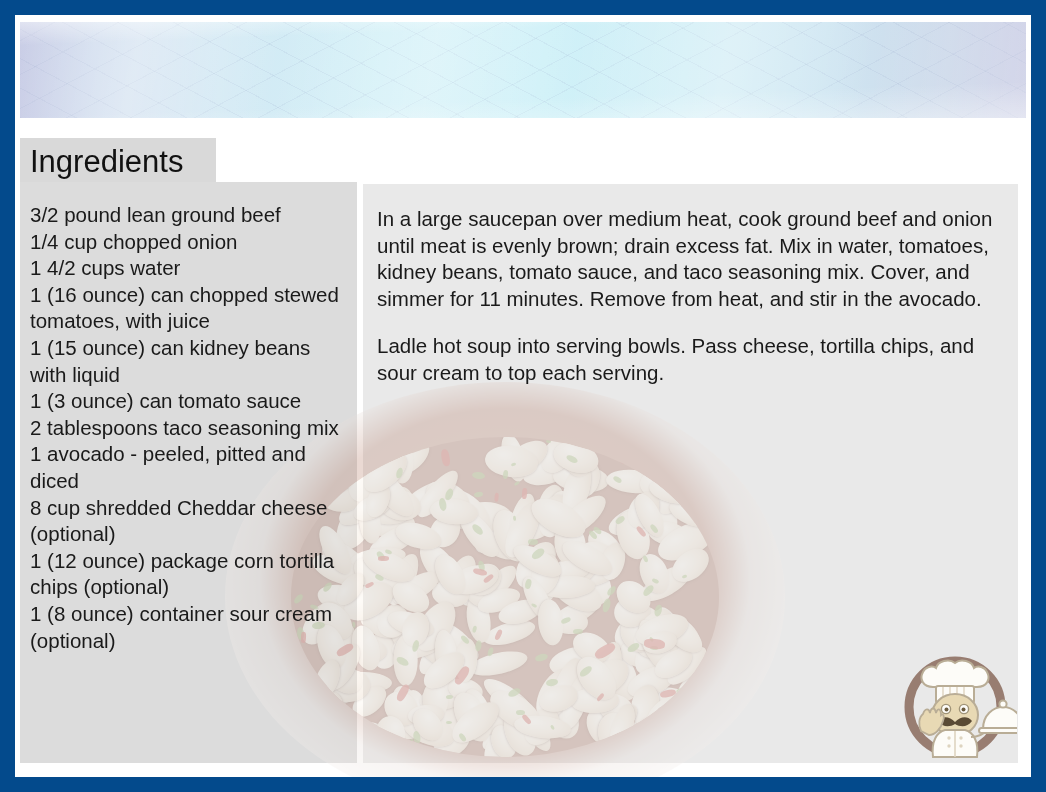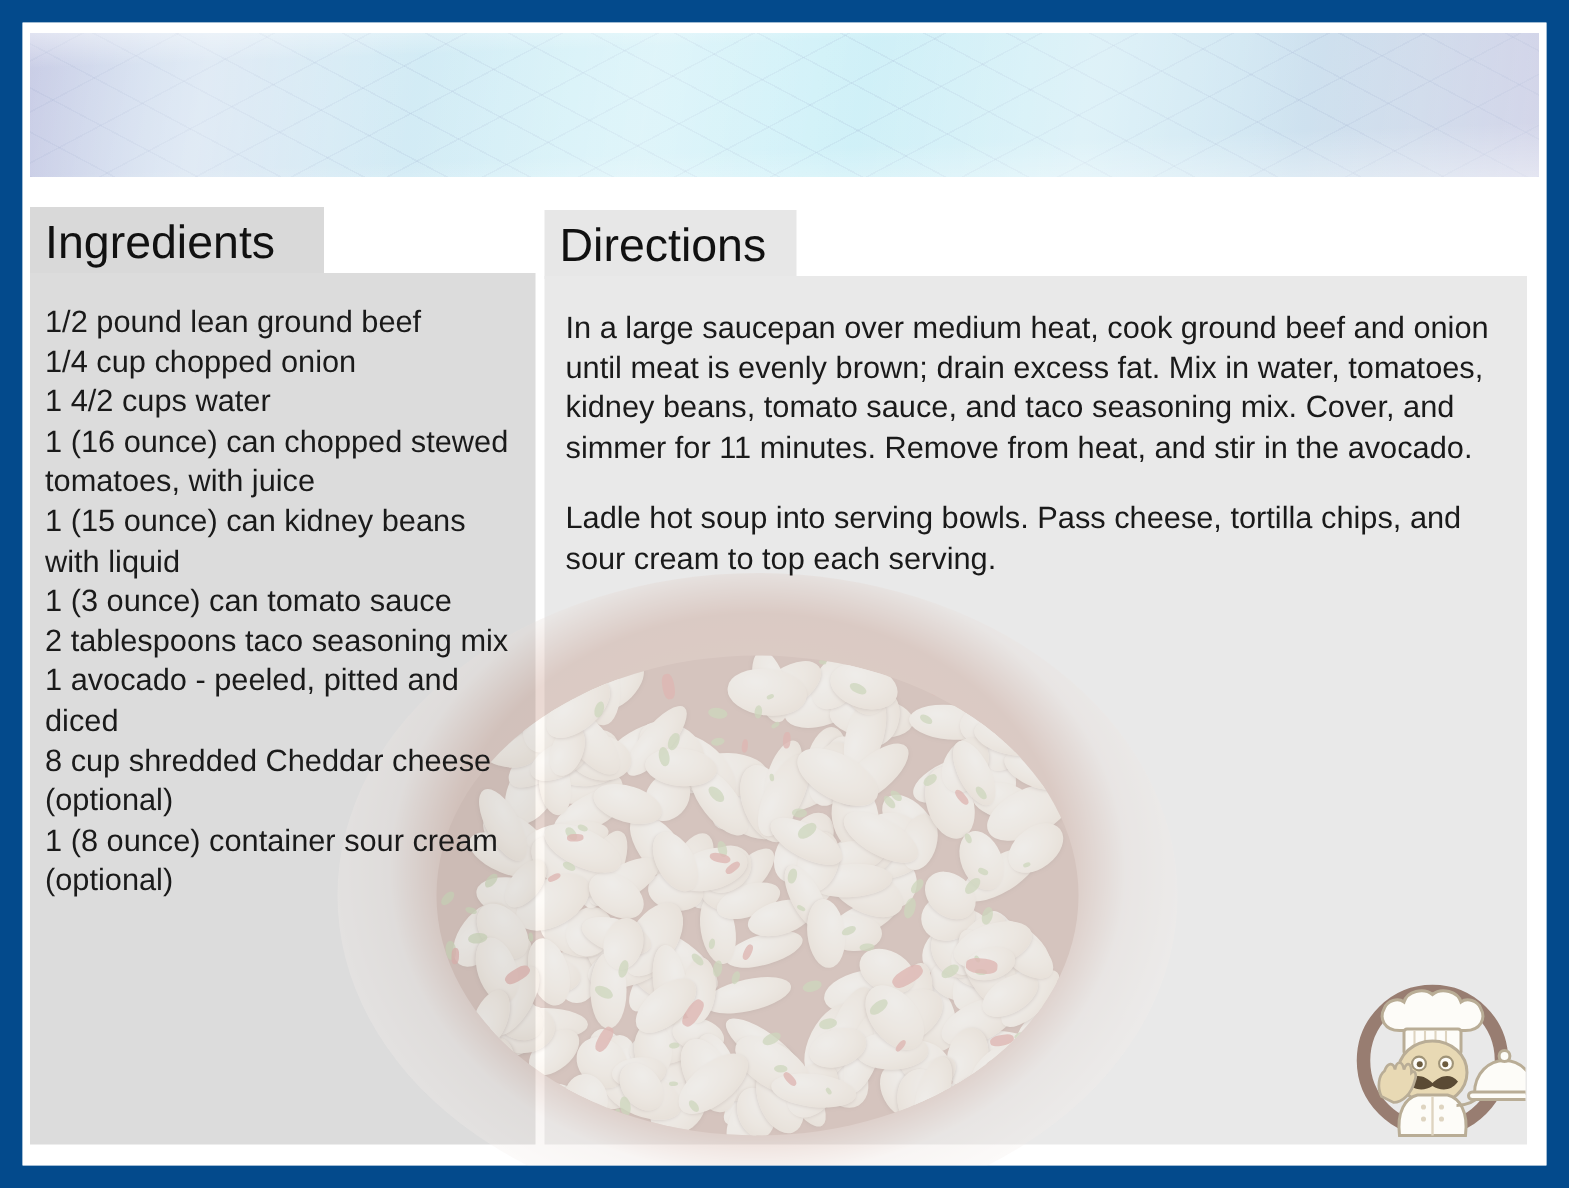--- a/index.html
+++ b/index.html
@@ -241,33 +241,33 @@
 <div id="page">
   <div id="canvas">
 
     <div id="banner">
       <div id="banner-sheen"></div>
     </div>
 
     <div id="tab-ingredients" class="tab-header">Ingredients</div>
 
     <div id="ingredients-panel">
-      <div class="ingredient-line">1/2 pound lean ground beef</div>
+      <div class="ingredient-line">3/2 pound lean ground beef</div>
       <div class="ingredient-line">1/4 cup chopped onion</div>
       <div class="ingredient-line">1 4/2 cups water</div>
       <div class="ingredient-line">1 (16 ounce) can chopped stewed tomatoes, with juice</div>
       <div class="ingredient-line">1 (15 ounce) can kidney beans with liquid</div>
       <div class="ingredient-line">1 (3 ounce) can tomato sauce</div>
       <div class="ingredient-line">2 tablespoons taco seasoning mix</div>
       <div class="ingredient-line">1 avocado - peeled, pitted and diced</div>
       <div class="ingredient-line">8 cup shredded Cheddar cheese (optional)</div>
+      <div class="ingredient-line">1 (12 ounce) package corn tortilla chips (optional)</div>
       <div class="ingredient-line">1 (8 ounce) container sour cream (optional)</div>
     </div>
 
-    <div id="tab-directions" class="tab-header">Directions</div>
 
     <div id="directions-panel">
       <p class="direction-para">In a large saucepan over medium heat, cook ground beef and onion until meat is evenly brown; drain excess fat. Mix in water, tomatoes, kidney beans, tomato sauce, and taco seasoning mix. Cover, and simmer for 11 minutes. Remove from heat, and stir in the avocado.</p>
       <p class="direction-para">Ladle hot soup into serving bowls. Pass cheese, tortilla chips, and sour cream to top each serving.</p>
     </div>
 
     <div id="food-photo">
       <div class="bowl"></div>
       <div class="beans" id="beans-field">
           <i style="width: 58.5896px; height: 28.2607px; left: 26.1278px; top: 149.407px; transform: rotate(12.8deg);"></i>

